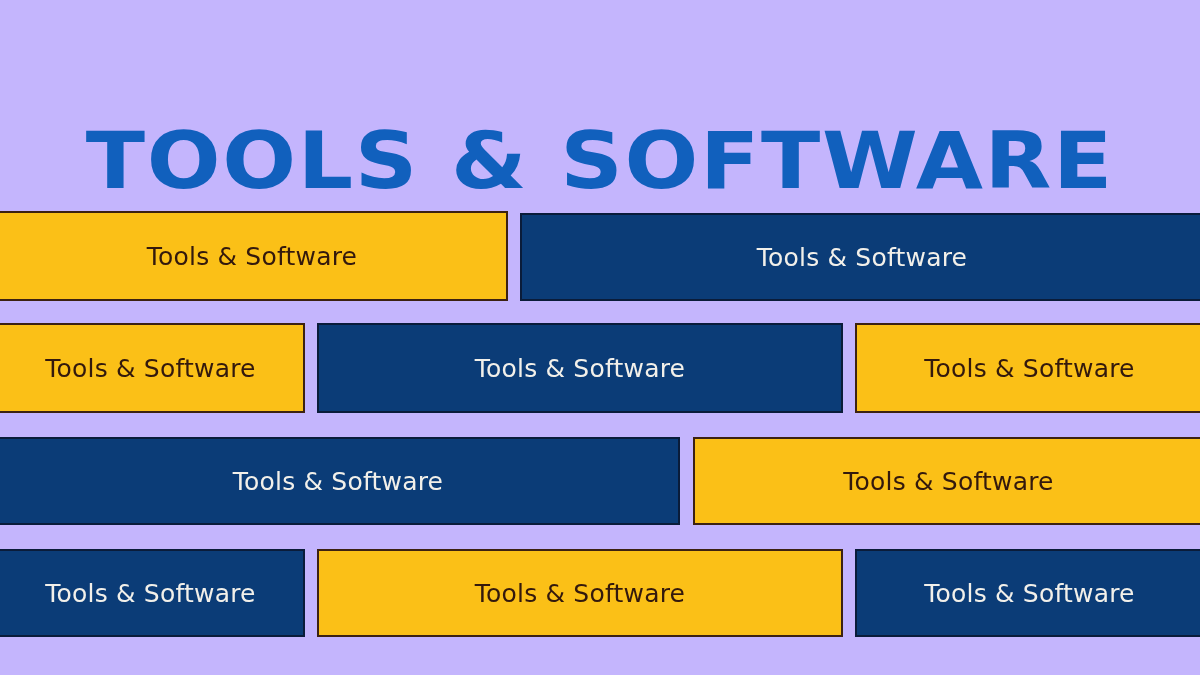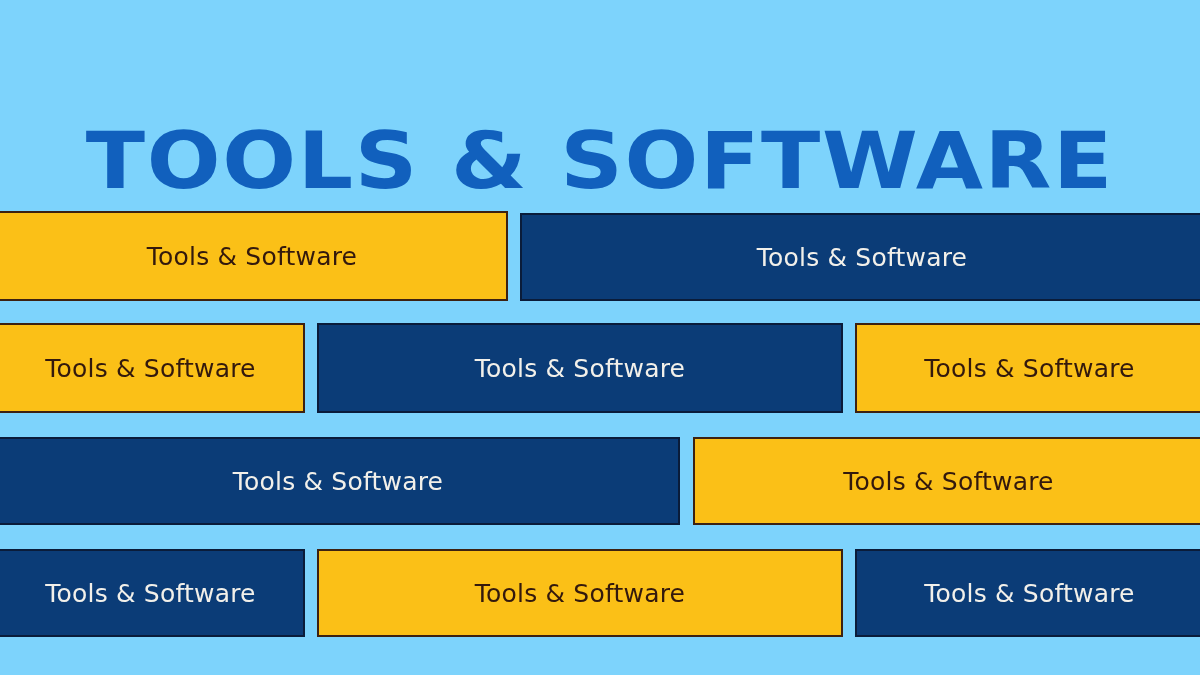--- a/index.html
+++ b/index.html
@@ -12,21 +12,21 @@
     height: 675px;
     overflow: hidden;
     background: #f4f4ef;
     font-family: "Liberation Sans", sans-serif;
   }
 
   #slide {
     position: relative;
     width: 1200px;
     height: 675px;
-    background: #7dd3fc;
+    background: #c4b5fd;
     overflow: hidden;
   }
 
   
   #title {
     position: absolute;
     left: 0;
     top: 62px;
     width: 1200px;
     text-align: center;

